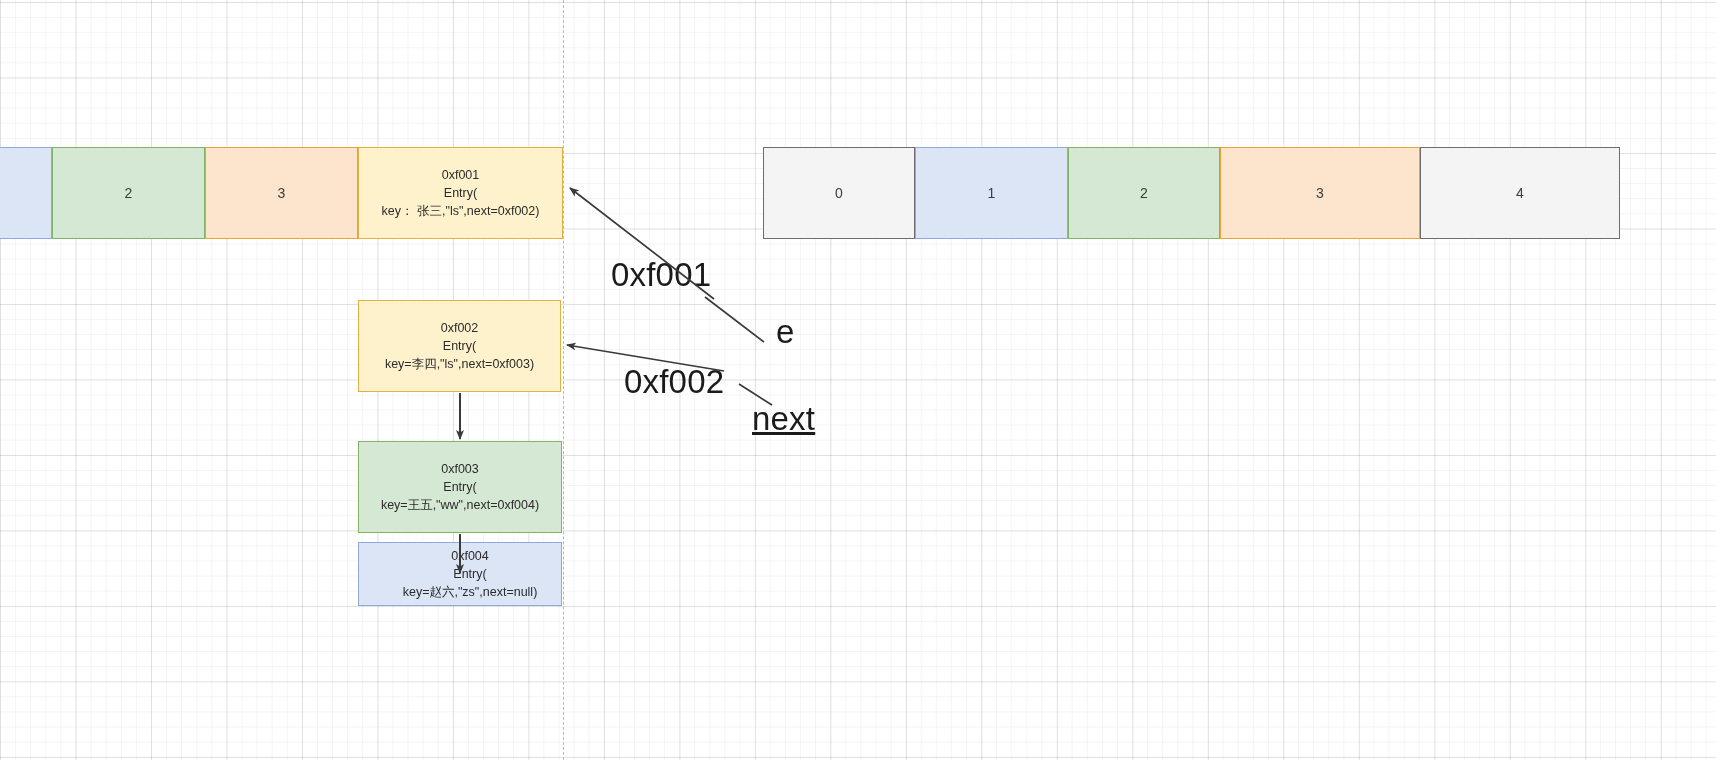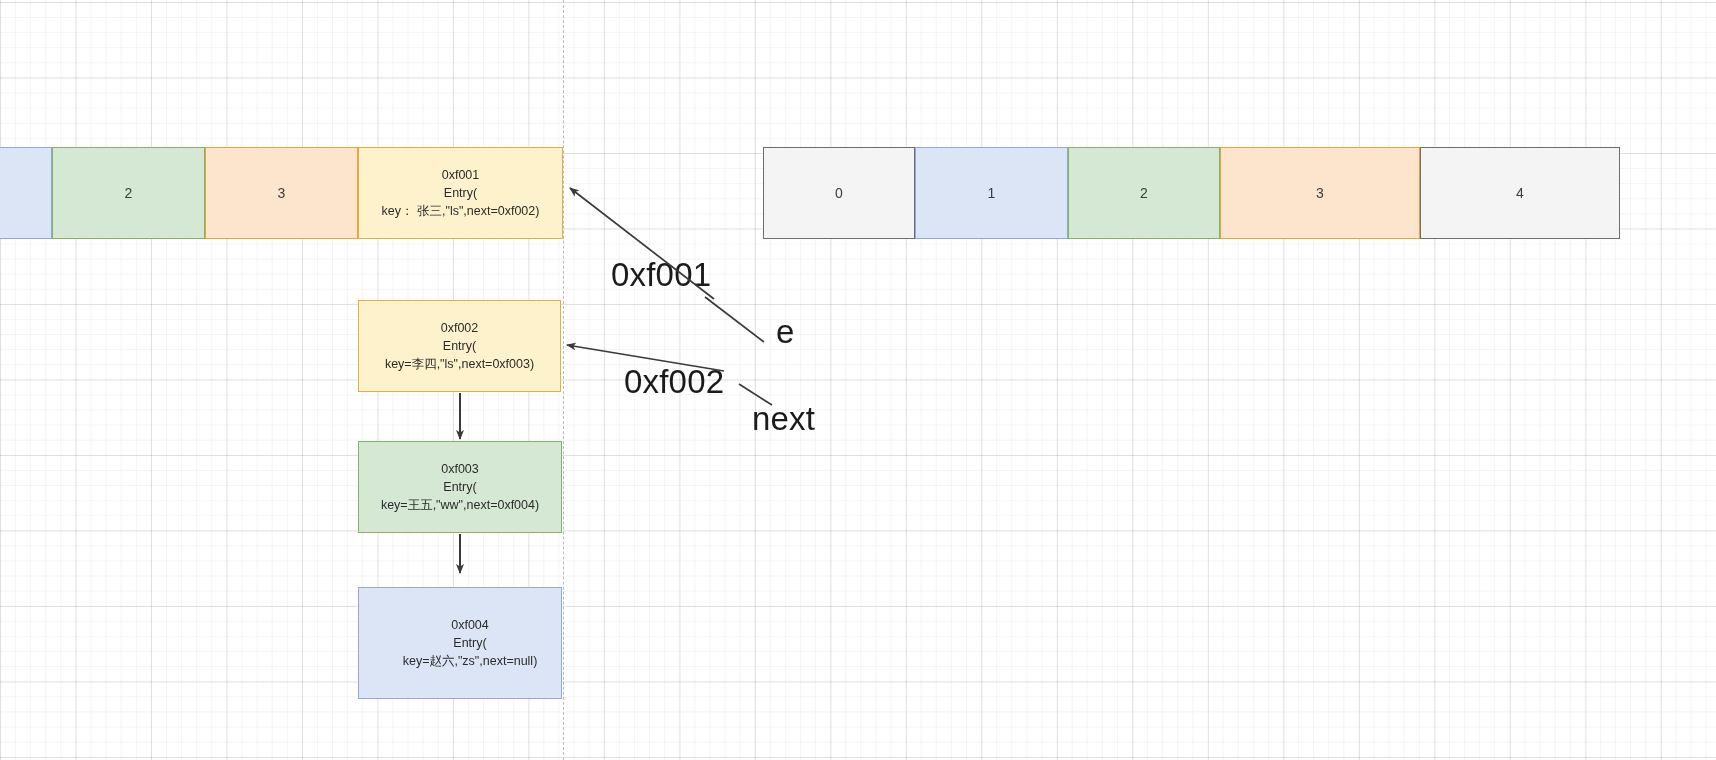--- a/index.html
+++ b/index.html
@@ -86,30 +86,30 @@
     <div class="ln">Entry(</div>
     <div class="ln">key=李四,"ls",next=0xf003)</div>
   </div>
 
   <div class="entry" style="left:358px;top:441px;width:204px;height:92px;background:#d5e8d4;border-color:#82b366;text-align:center;">
     <div class="ln">0xf003</div>
     <div class="ln">Entry(</div>
     <div class="ln">key=王五,"ww",next=0xf004)</div>
   </div>
 
-  <div class="entry" style="left:358px;top:587px;width:204px;height:112px;background:#dbe5f6;border-color:#8fa9dd;padding-left:24px;">
+  <div class="entry" style="left:358px;top:542px;width:204px;height:64px;background:#dbe5f6;border-color:#8fa9dd;padding-left:24px;">
     <div class="ln">0xf004</div>
     <div class="ln">Entry(</div>
     <div class="ln">key=赵六,"zs",next=null)</div>
   </div>
 
   <div class="note" style="left:611px;top:256px;">0xf001</div>
   <div class="note" style="left:776px;top:313px;">e</div>
   <div class="note" style="left:624px;top:363px;">0xf002</div>
-  <div class="note" style="left:752px;top:400px;">next</div>
+  <div class="note" style="left:752px;top:400px;text-decoration:underline;">next</div>
 
   <svg class="overlay" viewBox="0 0 1716 760">
     <defs>
       <marker id="ah" markerWidth="10" markerHeight="8" refX="9" refY="4" orient="auto" markerUnits="userSpaceOnUse">
         <path d="M0,0 L10,4 L0,8 L2.6,4 z" fill="#3a3a3a"></path>
       </marker>
     </defs>
     <line x1="714" y1="299" x2="570" y2="188" stroke="#3a3a3a" stroke-width="1.7" marker-end="url(#ah)"></line>
     <line x1="764" y1="342" x2="705" y2="297" stroke="#3a3a3a" stroke-width="1.7"></line>
     <line x1="724" y1="371" x2="567" y2="345" stroke="#3a3a3a" stroke-width="1.7" marker-end="url(#ah)"></line>

